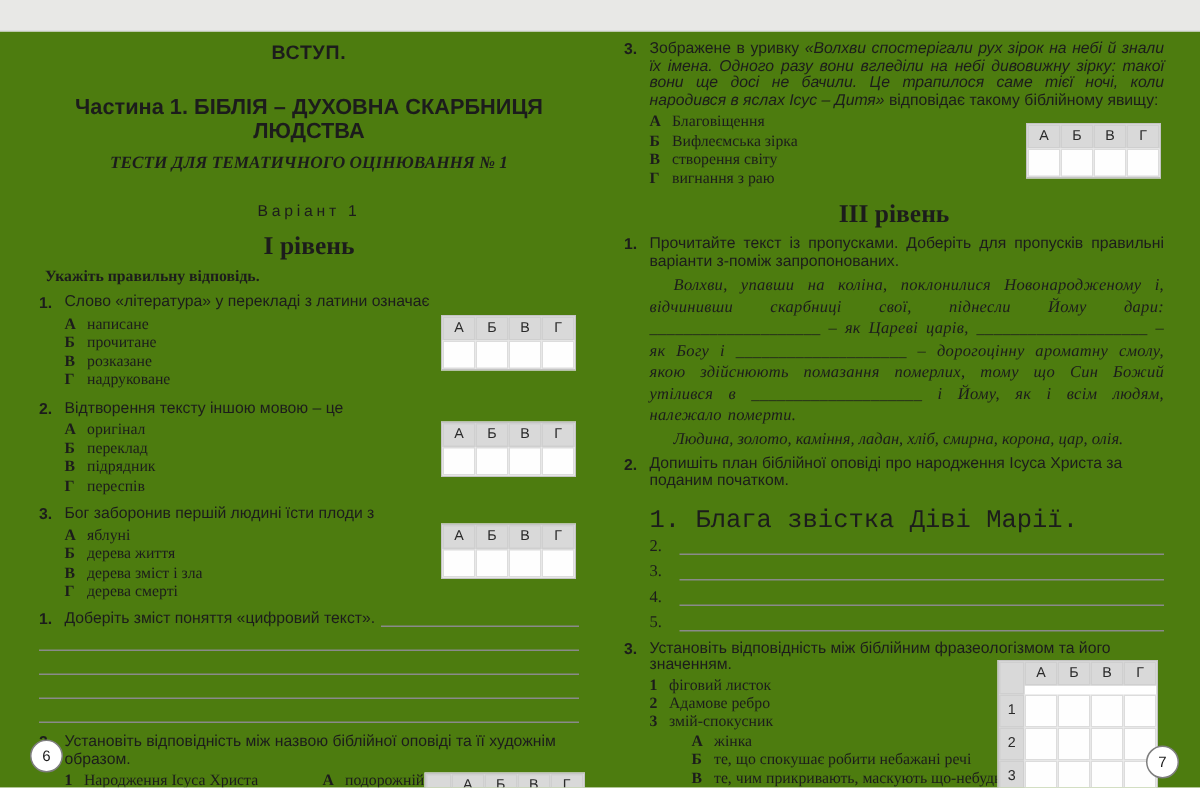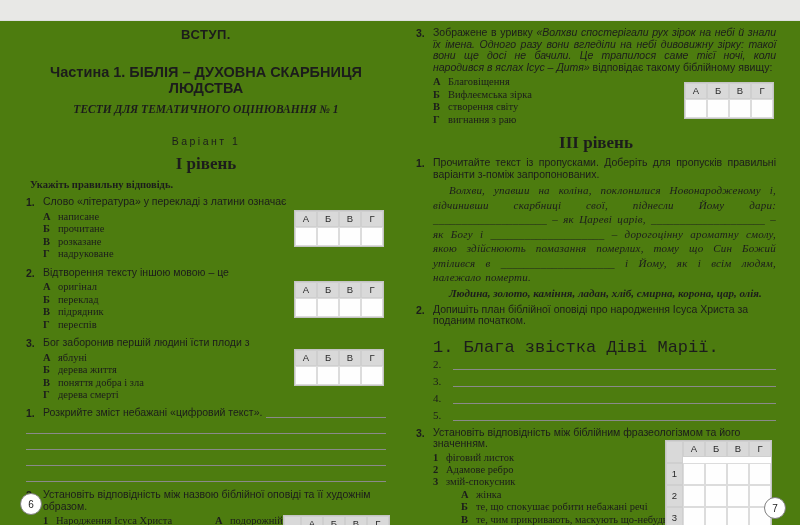--- a/index.html
+++ b/index.html
@@ -52,21 +52,21 @@
   .match{display:flex;margin-top:3px;}
   .mitems{flex:0 0 172px;font-family:"Liberation Serif",serif;font-size:10.5px;line-height:12px;}
   .mitem{display:flex;}
   .mnum{flex:0 0 13px;font-weight:bold;}
   .mopts{flex:1;font-family:"Liberation Serif",serif;font-size:10.5px;line-height:12px;}
 
   
   .passage{font-family:"Liberation Serif",serif;font-style:italic;font-size:11px;
            line-height:14.5px;text-align:justify;text-indent:16px;margin-top:3px;
            letter-spacing:.2px;word-spacing:1px;}
-  .wordbank{font-family:"Liberation Serif",serif;font-style:italic;font-weight:bold;
+  .wordbank{font-family:"Liberation Serif",serif;font-style:italic;font-weight:normal;
             font-size:11px;margin-top:2px;text-indent:16px;}
   .planrow{display:flex;align-items:flex-end;height:16px;margin-bottom:1px;
            font-family:"Liberation Serif",serif;font-size:11px;}
   .plannum{flex:0 0 16px;}
   .firstitem{font-family:Liberation Mono, monospace;font-size:17px;margin-top:15px;}
 
   .pagenum{position:absolute;width:20px;height:20px;border:1px solid #7e7e7e;border-radius:50%;
            display:flex;align-items:center;justify-content:center;font-size:10px;background:#fff;}
   #pn-left{left:20px;bottom:10px;}
   #pn-right{right:14px;bottom:6px;}
@@ -172,21 +172,21 @@
             <div class="opt">
                 <span class="ol">А</span>
                 <span>яблуні</span>
               </div>
             <div class="opt">
                 <span class="ol">Б</span>
                 <span>дерева життя</span>
               </div>
             <div class="opt">
                 <span class="ol">В</span>
-                <span>поняття добра і зла</span>
+                <span>дерева зміст і зла</span>
               </div>
             <div class="opt">
                 <span class="ol">Г</span>
                 <span>дерева смерті</span>
               </div>
           </div>
         </div>
         <div class="agrid abs" style="top:12px">
           <div class="agrow">
             <div class="gh">А</div>
@@ -201,21 +201,21 @@
             <div class="gc"></div>
           </div>
         </div>
       </div>
 
 
       <div class="q" style="margin-top:5px">
         <div class="qnum">1.</div>
         <div class="qbody lines4">
           <div style="display:flex">
-            <span class="stem">Розкрийте зміст небажані «цифровий текст».</span>
+            <span class="stem">Доберіть зміст поняття «цифровий текст».</span>
             <span class="linline"></span>
           </div>
           <div class="wline"></div>
           <div class="wline"></div>
           <div class="wline"></div>
           <div class="wline"></div>
         </div>
       </div>
 
       <div class="q" style="margin-top:7px">

